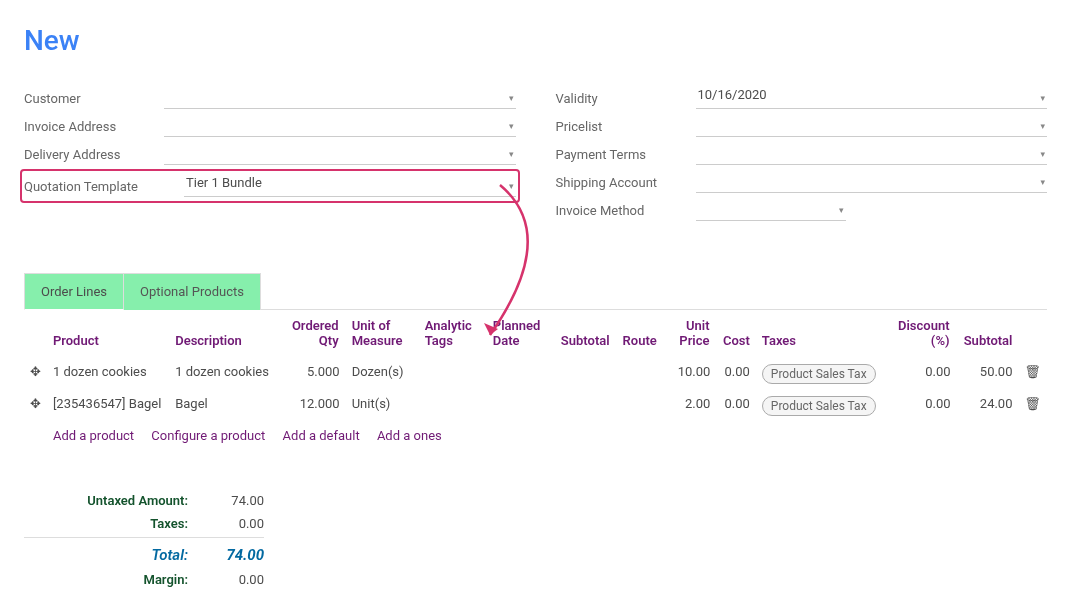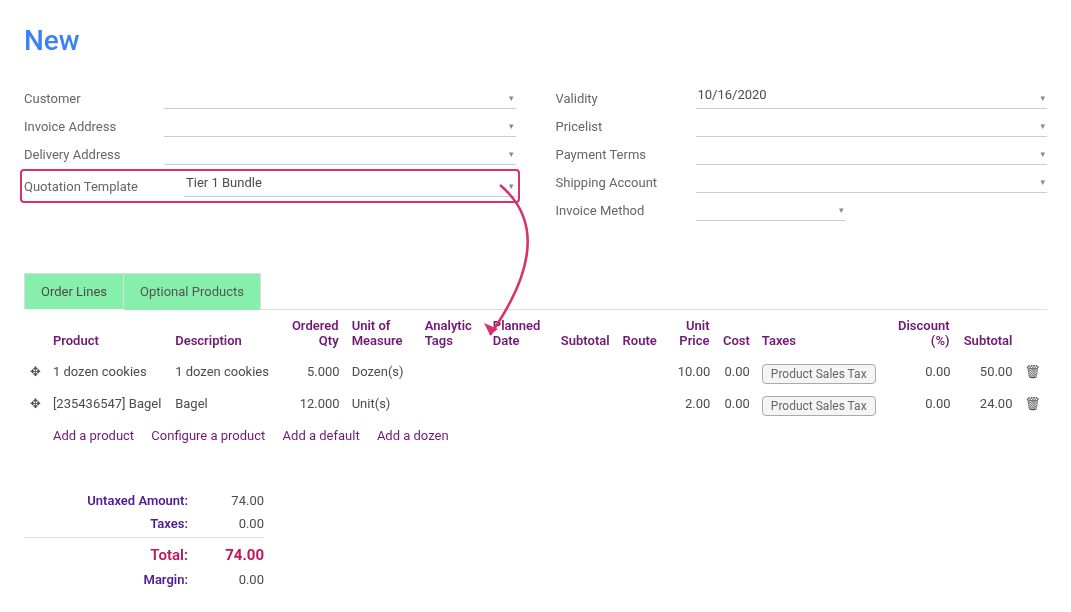--- a/index.html
+++ b/index.html
@@ -109,21 +109,21 @@
   table.lines td {
     padding: 6px 6px;
     vertical-align: top;
     color: #4c4c4c;
   }
   .handle { color: #999; cursor: grab; width:18px;}
   .trash { color: #999; cursor: pointer; width:18px; text-align:center;}
   .tax-pill {
     display: inline-block;
     border: 1px solid #aaa;
-    border-radius: 4px;
+    border-radius: 17px;
     padding: 2px 8px;
     font-size: 12px;
     color: #666;
     background: #f5f5f5;
   }
   .link-row td { padding-top: 12px; }
   .link {
     color: #701a75;
     cursor: pointer;
     margin-right: 14px;
@@ -132,24 +132,24 @@
     margin-top: 40px;
     color: #bbb;
     width: 440px;
     line-height: 1.5;
   }
   .totals-row {
     display: flex;
     justify-content: space-between;
     padding: 4px 0;
   }
-  .totals-row .tl { font-weight: 600; color: #4c1d95; text-align:right; flex:1; margin-right:16px;}
+  .totals-row .tl { font-weight: 600; color: #14532d; text-align:right; flex:1; margin-right:16px;}
   .totals-row .tv { width: 60px; text-align: right; color:#4c4c4c;}
   .totals-row.total { font-weight: 700; font-size: 15px; border-top:1px solid #ddd; margin-top:2px; padding-top:8px;}
-  .totals-row.total .tl, .totals-row.total .tv { color:#be185d; }
+  .totals-row.total .tl, .totals-row.total .tv { color:#0369a1;font-style:italic; }
 
   .arrow-svg {
     position: absolute;
     left: 460px;
     top: 175px;
     width: 120px;
     height: 180px;
     pointer-events: none;
   }
 </style>
@@ -279,21 +279,21 @@
       <td class="num">0.00</td>
       <td class="num">24.00</td>
       <td class="trash">🗑</td>
     </tr>
     <tr class="link-row">
       <td></td>
       <td colspan="14">
         <span class="link">Add a product</span>
         <span class="link">Configure a product</span>
         <span class="link">Add a default</span>
-        <span class="link">Add a dozen</span>
+        <span class="link">Add a ones</span>
       </td>
     </tr>
   </tbody>
 </table>
 
 <div style="display:flex; justify-content:space-between; align-items:flex-start; margin-top:40px;">
   <div style="width:240px;">
     <div class="totals-row">
       <div class="tl">Untaxed Amount:</div>
       <div class="tv">74.00</div>

